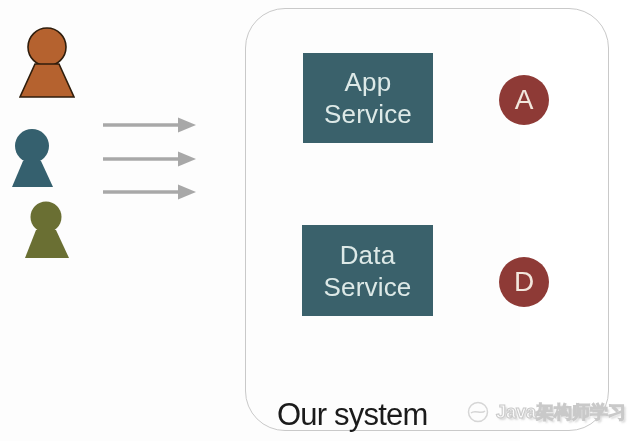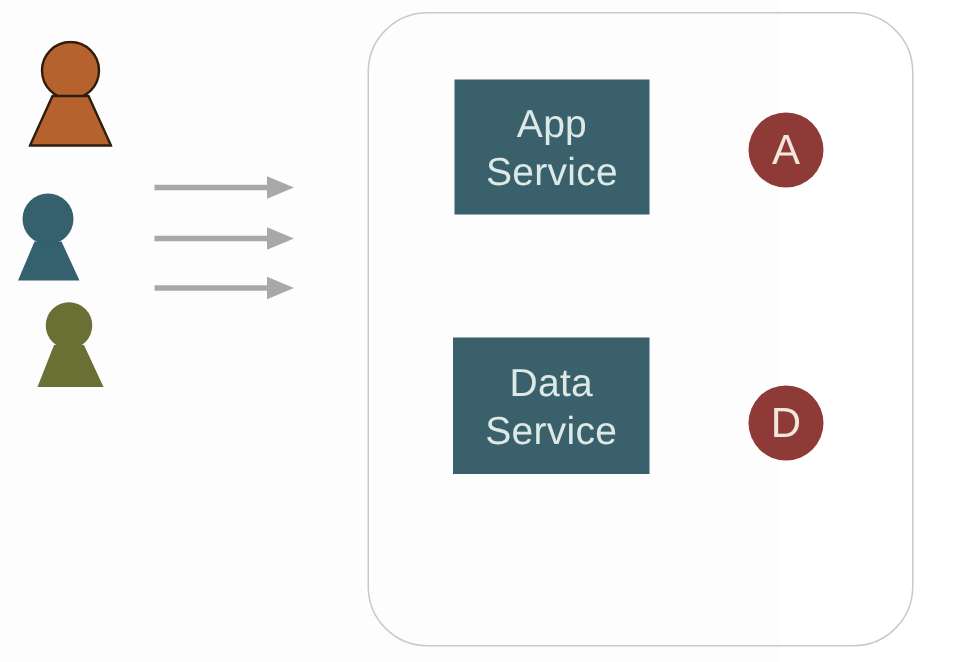--- a/index.html
+++ b/index.html
@@ -117,15 +117,23 @@
   <div class="abs service-box" id="app-service-box" style="background-color: rgb(58, 97, 107); color: rgb(221, 233, 231);">App
 Service</div>
 
   <div class="abs service-box" id="data-service-box" style="background-color: rgb(58, 97, 107); color: rgb(221, 233, 231);">Data
 Service</div>
 
   <div class="abs badge" id="badge-a" style="background-color: rgb(142, 58, 54); color: rgb(242, 231, 221);">A</div>
 
   <div class="abs badge" id="badge-d" style="background-color: rgb(142, 58, 54); color: rgb(242, 231, 221);">D</div>
 
+  <div class="abs" id="system-label" style="color: rgb(27, 27, 27);">Our system</div>
 
+  <div class="abs" id="watermark">
+    <svg id="watermark-logo" width="24" height="24" viewBox="0 0 24 24">
+      <circle cx="12" cy="12" r="9.5" fill="none" stroke-width="1.5" stroke="#c9c9c9"></circle>
+      <path d="M5,13 C9,9 15,15 19,11" fill="none" stroke-width="1.5" stroke="#c9c9c9"></path>
+    </svg>
+    <span id="watermark-text" style="color: rgb(251, 251, 251); -webkit-text-stroke-color: rgb(201, 201, 201);">Java架构师学习</span>
+  </div>
 
 </div>
 
 </body></html>

